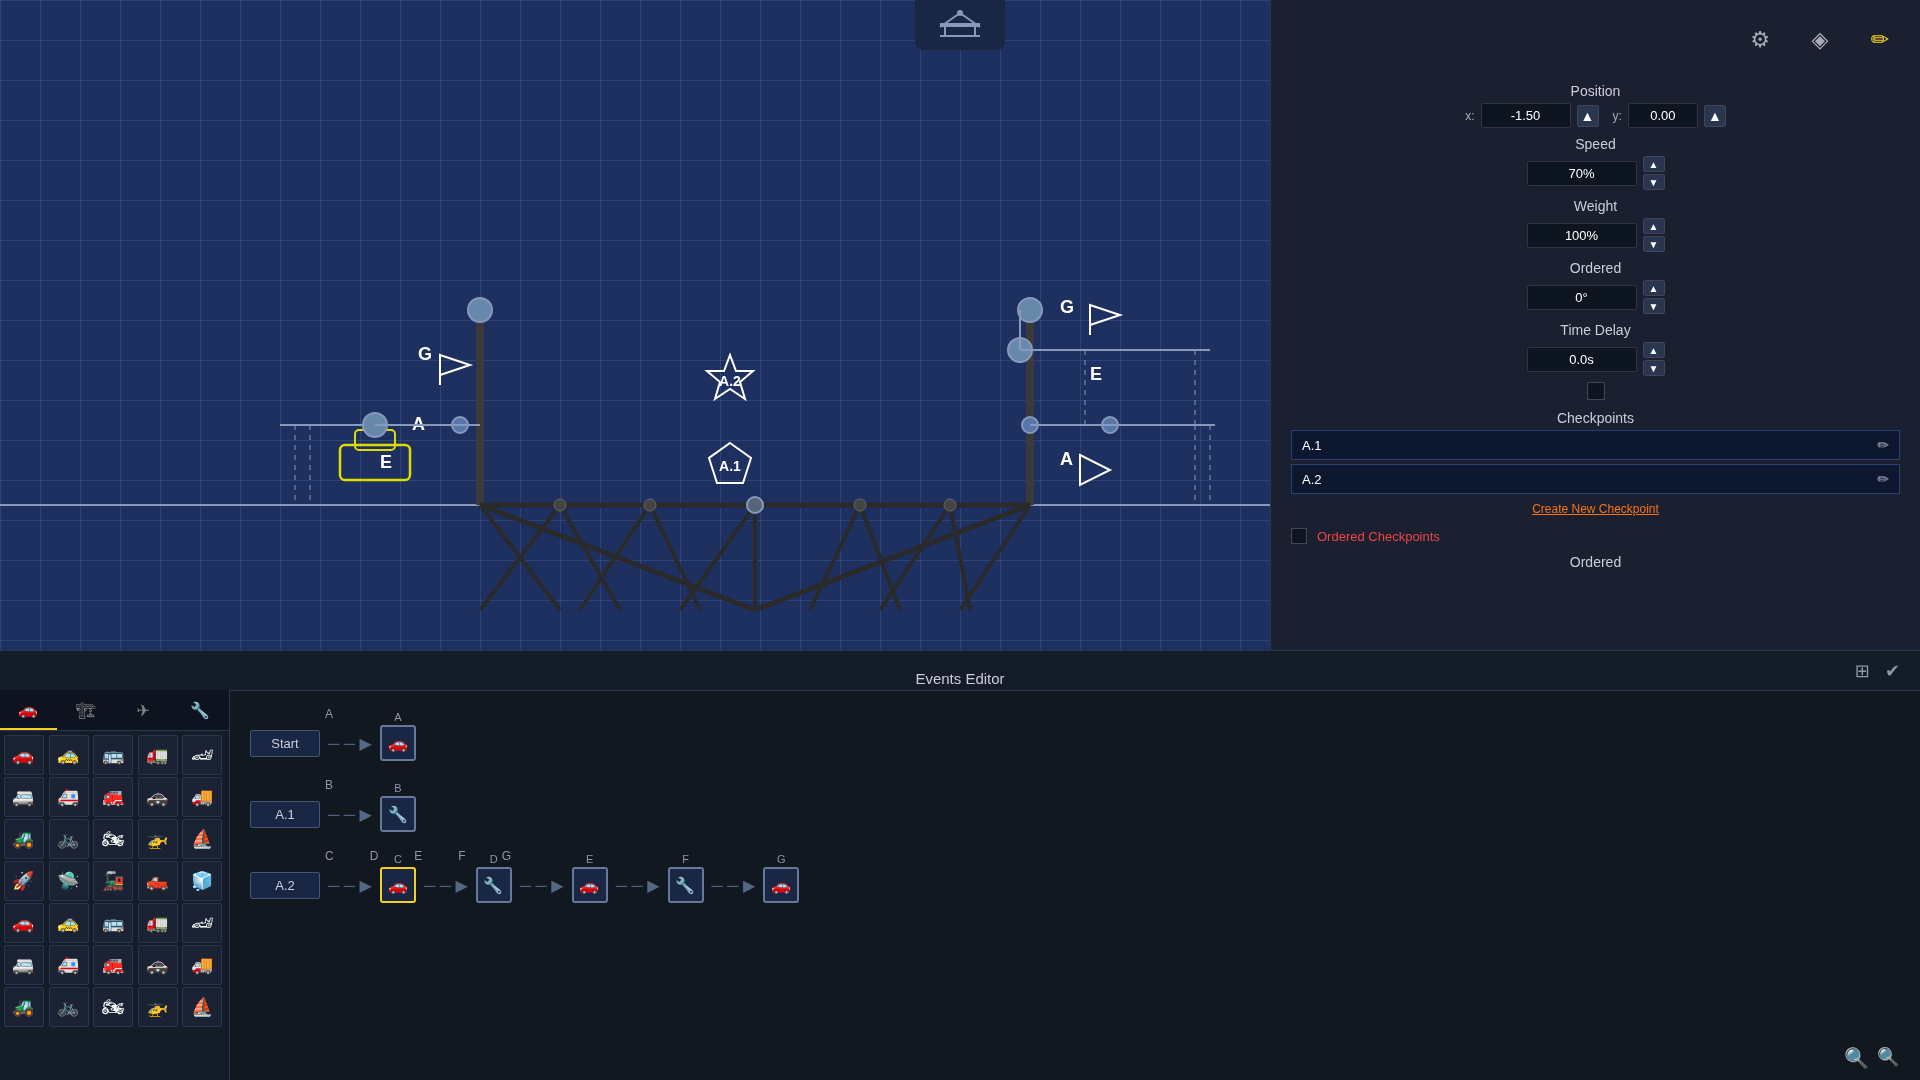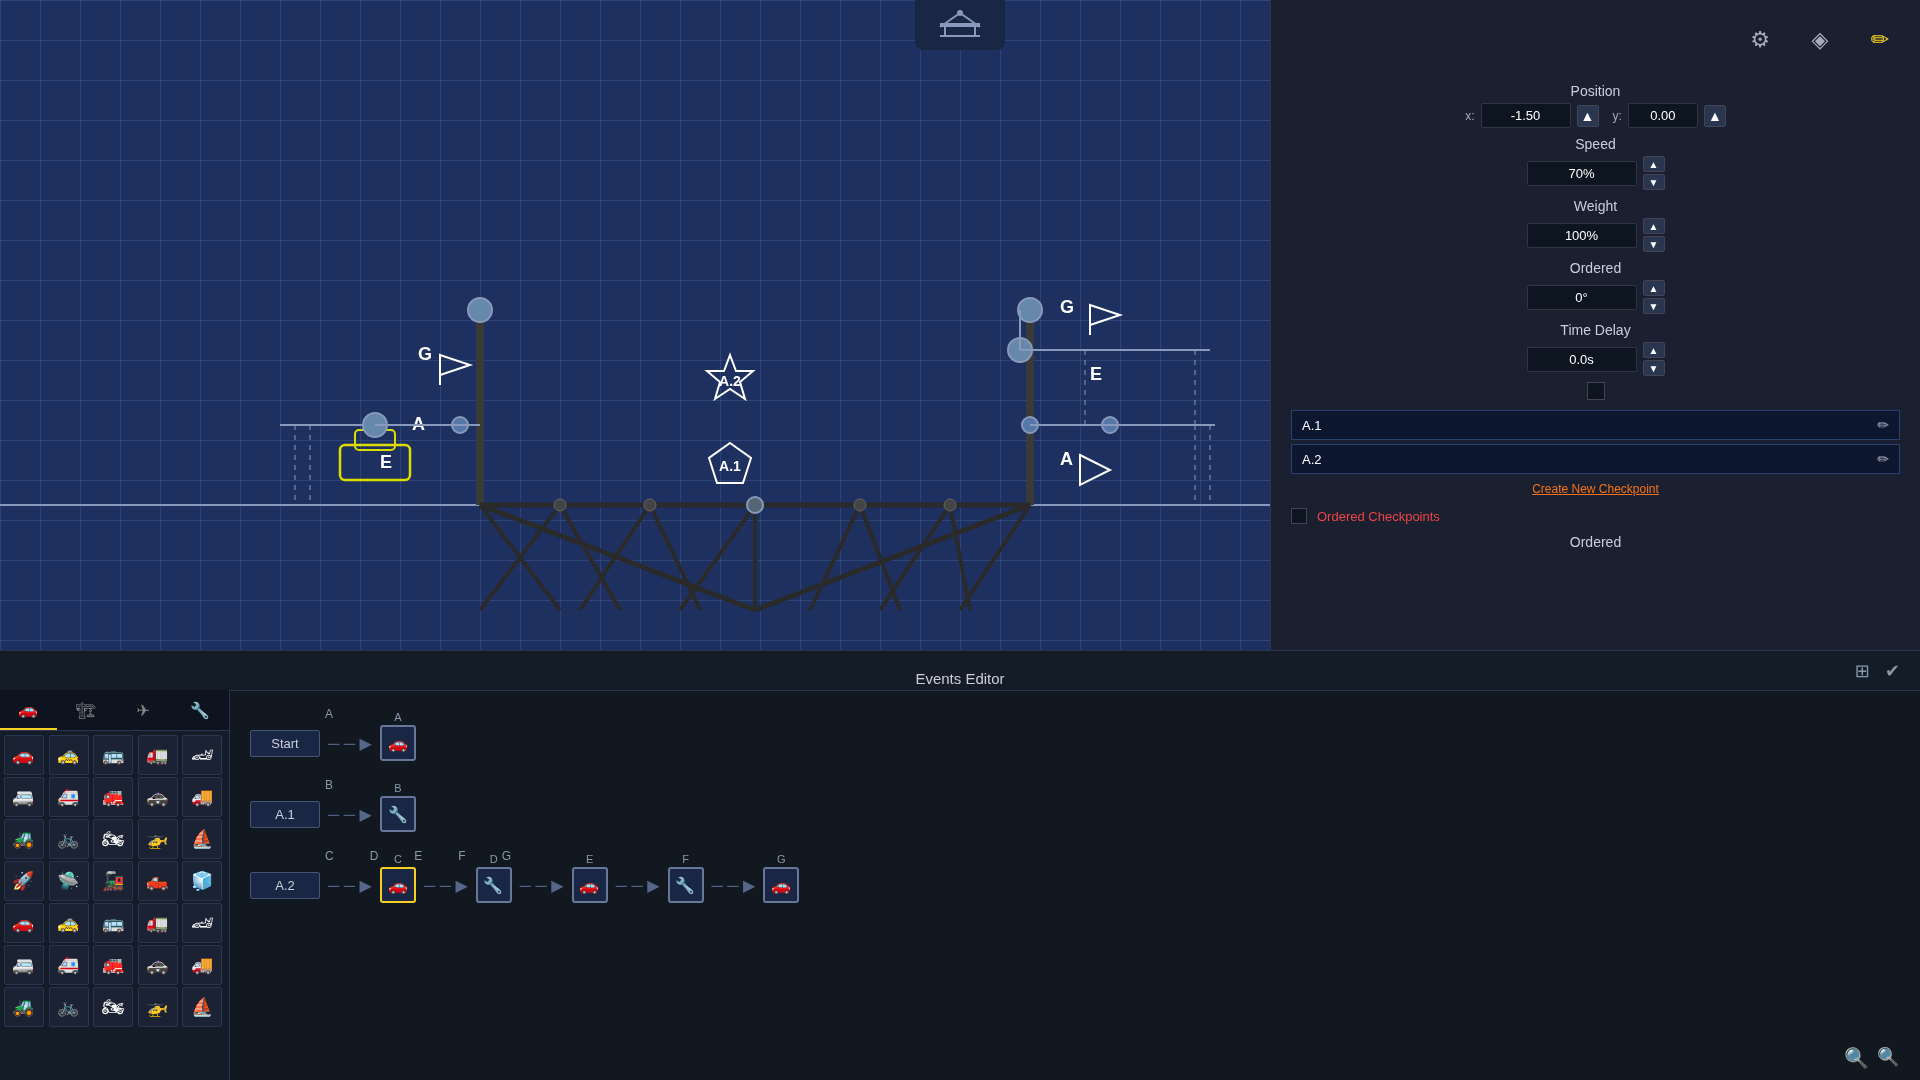--- a/index.html
+++ b/index.html
@@ -518,20 +518,21 @@
       <button class="stepper-btn" style="height:16px;font-size:10px;">▲</button>
       <button class="stepper-btn" style="height:16px;font-size:10px;">▼</button>
     </div>
   </div>
 
   <div class="prop-row">
     <div class="flip-checkbox"></div>
   </div>
 
   <div class="checkpoints-section">
+    <div class="prop-label">Checkpoints</div>
     <div class="checkpoint-item">
       <span>A.1</span>
       <span class="edit-icon">✏</span>
     </div>
     <div class="checkpoint-item">
       <span>A.2</span>
       <span class="edit-icon">✏</span>
     </div>
     <button class="create-checkpoint-btn">Create New Checkpoint</button>
 

